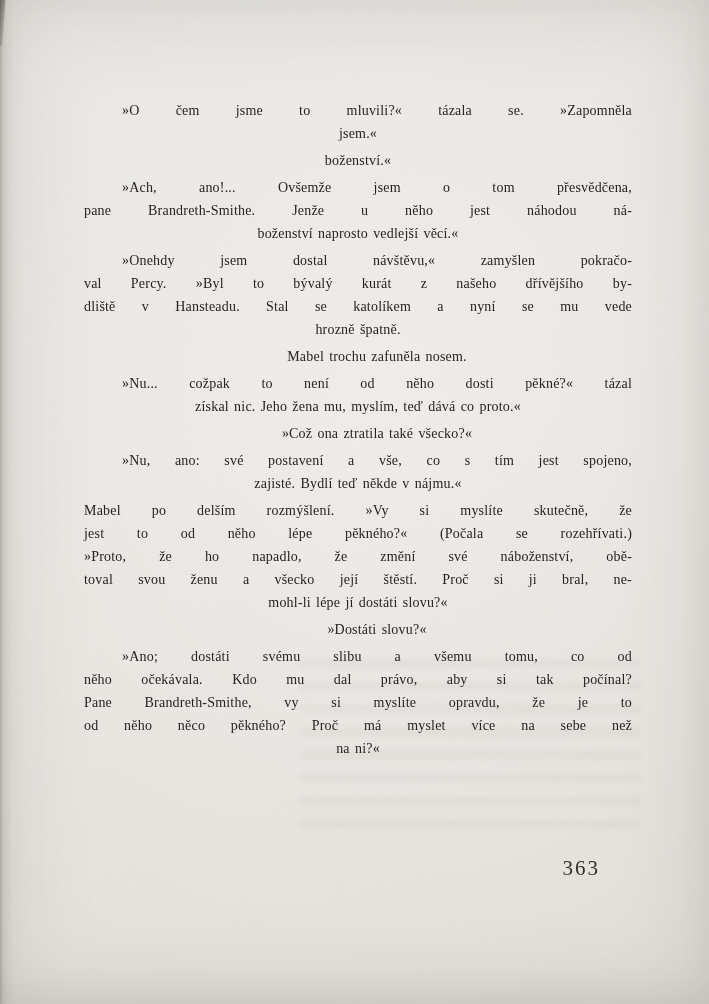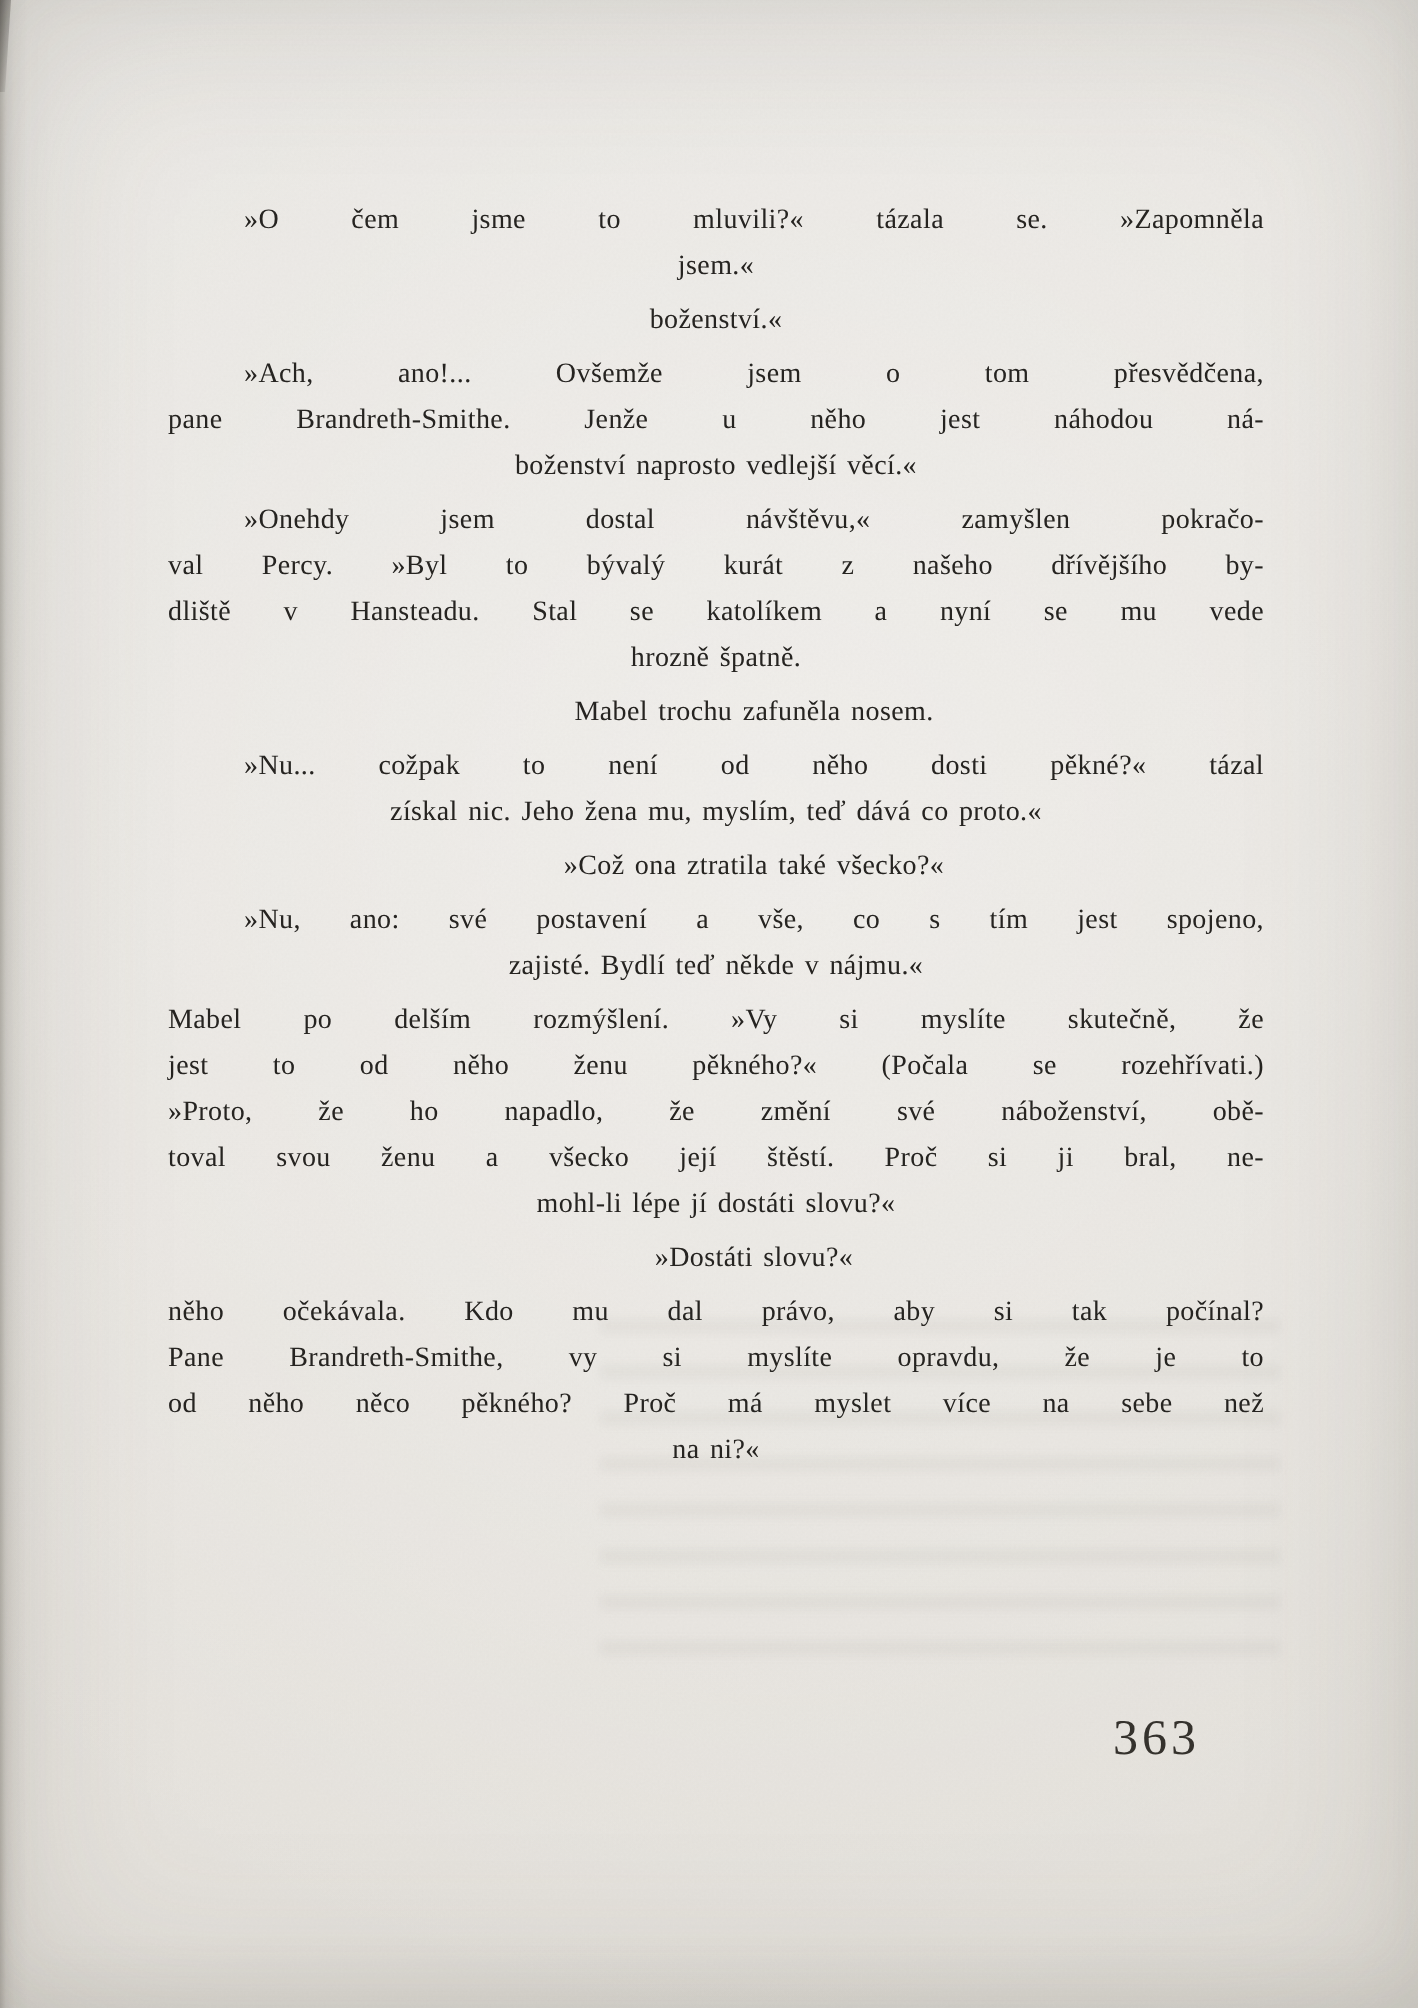--- a/index.html
+++ b/index.html
@@ -49,21 +49,21 @@
     letter-spacing: 0.2px;
     word-spacing: 1.5px;
   }
   .paragraph { margin-bottom: 4px; }
   .paragraph:last-child { margin-bottom: 0; }
   .line { text-align: center; white-space: normal; }
   .line.just { text-align: justify; text-align-last: justify; text-justify: inter-word; }
   .line.first { text-indent: 38px; }
   .page-number {
     position: absolute; top: 856px; right: 109px;
-    font-size: 25px; letter-spacing: 2px; color: #35322d;
+    font-size: 21px; letter-spacing: 2px; color: #35322d;
   }
 </style>
 </head>
 <body>
 
 <div class="page-scan">
 
   <svg class="texture" width="709" height="1004" xmlns="http://www.w3.org/2000/svg">
     <filter id="paperNoise">
       <feTurbulence type="fractalNoise" baseFrequency="0.82" numOctaves="2" stitchTiles="stitch"></feTurbulence>
@@ -102,29 +102,30 @@
       </div>
       <div class="paragraph">
         <div class="line first">»Což ona ztratila také všecko?«</div>
       </div>
       <div class="paragraph">
         <div class="line first just">»Nu, ano: své postavení a vše, co s tím jest spojeno,</div>
         <div class="line">zajisté. Bydlí teď někde v nájmu.«</div>
       </div>
       <div class="paragraph">
         <div class="line just">Mabel po delším rozmýšlení. »Vy si myslíte skutečně, že</div>
-        <div class="line just">jest to od něho ženu pěkného?« (Počala se rozehřívati.)</div>
+        <div class="line just">jest to od něho lépe pěkného?« (Počala se rozehřívati.)</div>
         <div class="line just">»Proto, že ho napadlo, že změní své náboženství, obě-</div>
         <div class="line just">toval svou ženu a všecko její štěstí. Proč si ji bral, ne-</div>
         <div class="line">mohl-li lépe jí dostáti slovu?«</div>
       </div>
       <div class="paragraph">
         <div class="line first">»Dostáti slovu?«</div>
       </div>
       <div class="paragraph">
+        <div class="line first just">»Ano; dostáti svému slibu a všemu tomu, co od</div>
         <div class="line just">něho očekávala. Kdo mu dal právo, aby si tak počínal?</div>
         <div class="line just">Pane Brandreth-Smithe, vy si myslíte opravdu, že je to</div>
         <div class="line just">od něho něco pěkného? Proč má myslet více na sebe než</div>
         <div class="line">na ni?«</div>
       </div>
     </div>
 
   <div class="page-number">363</div>
 
   <div class="edge-left"></div>

